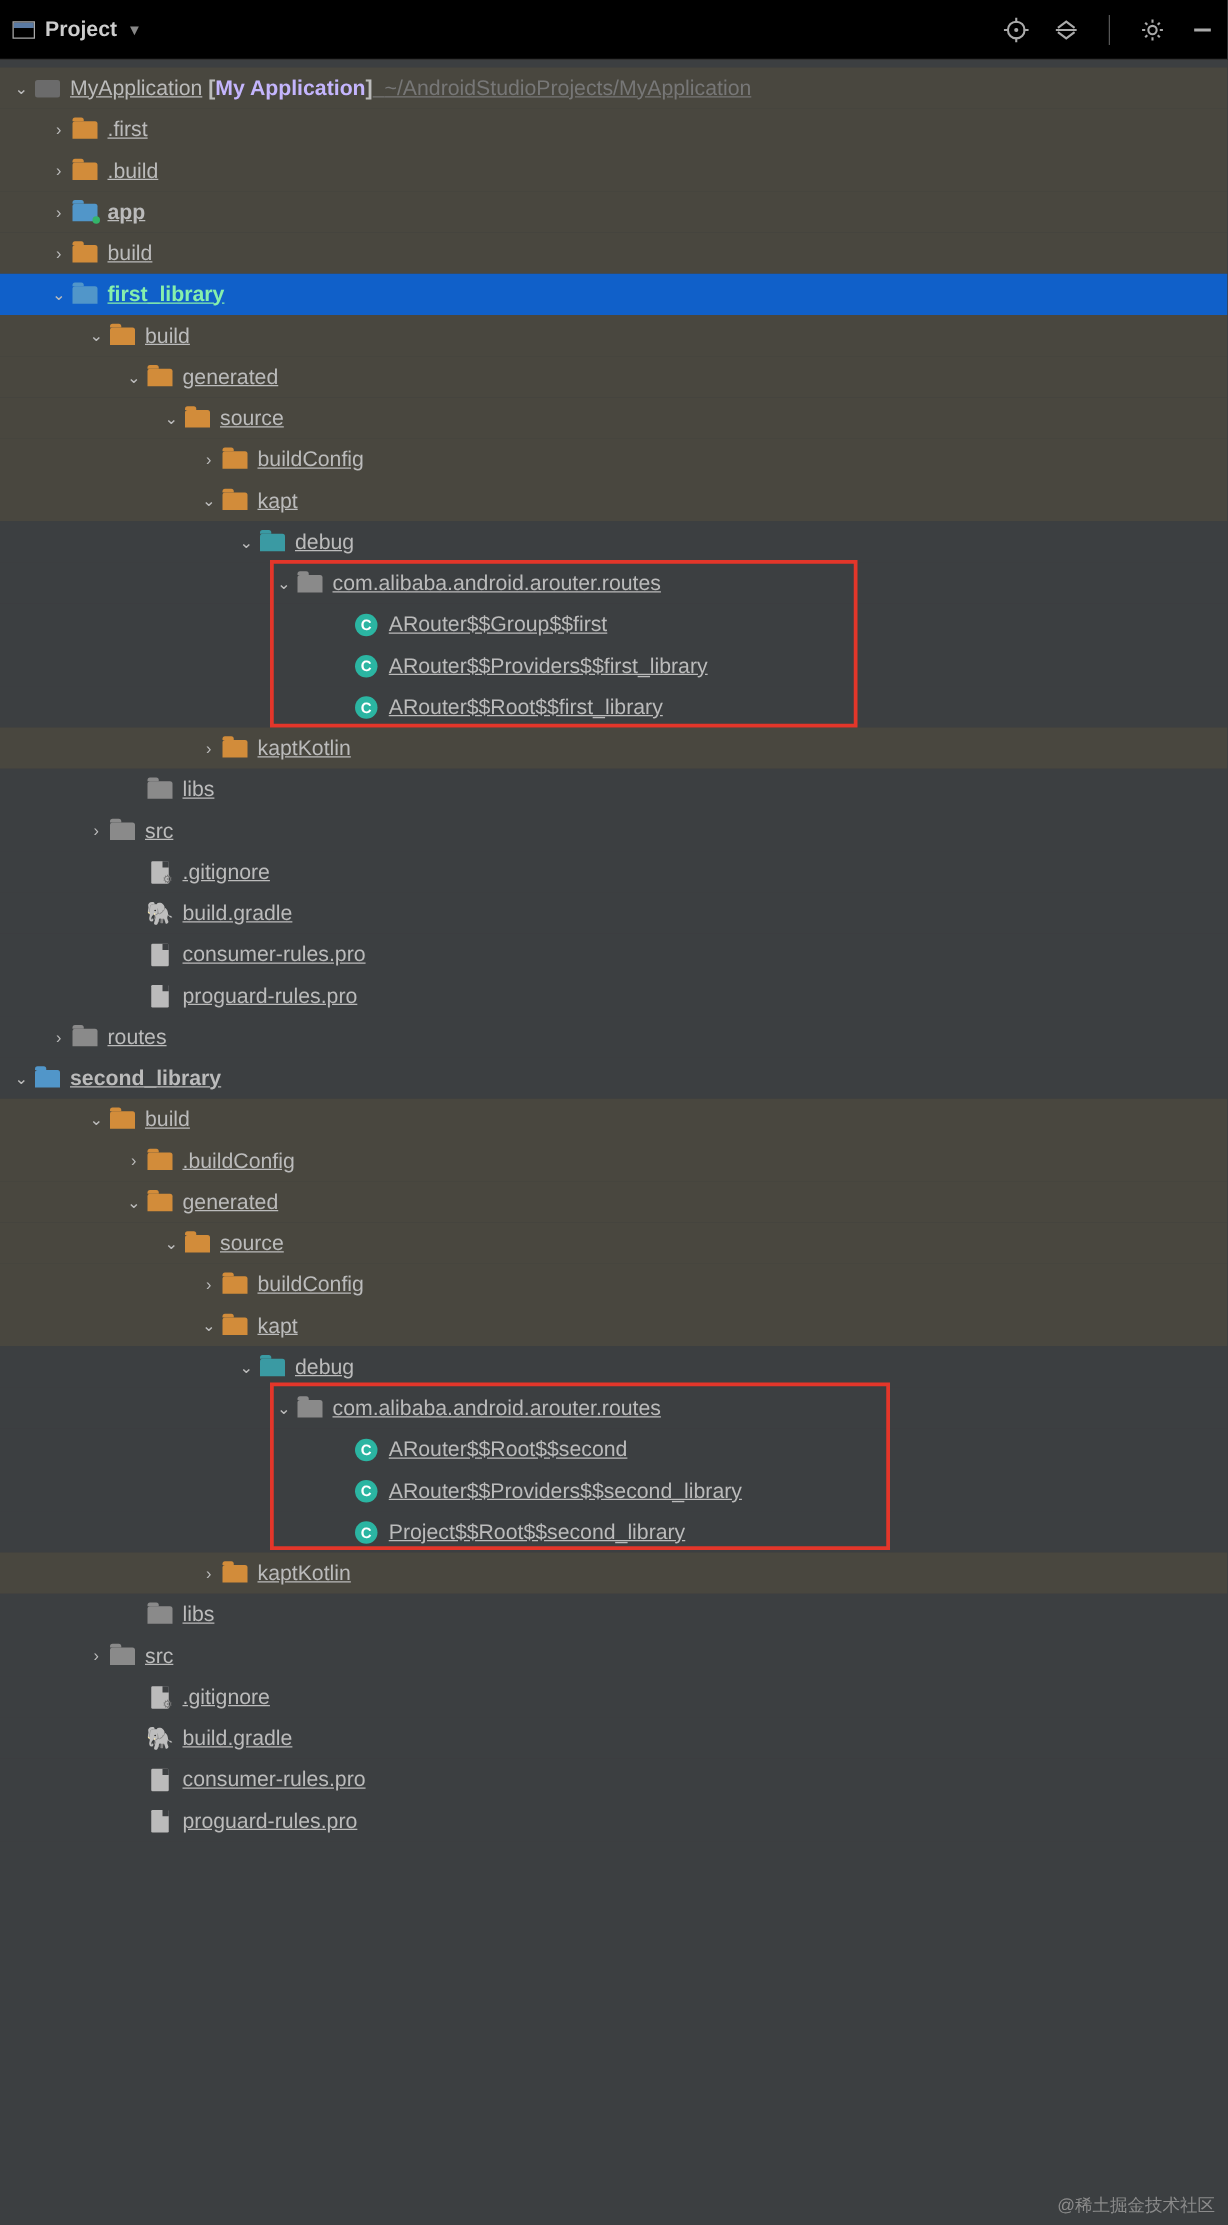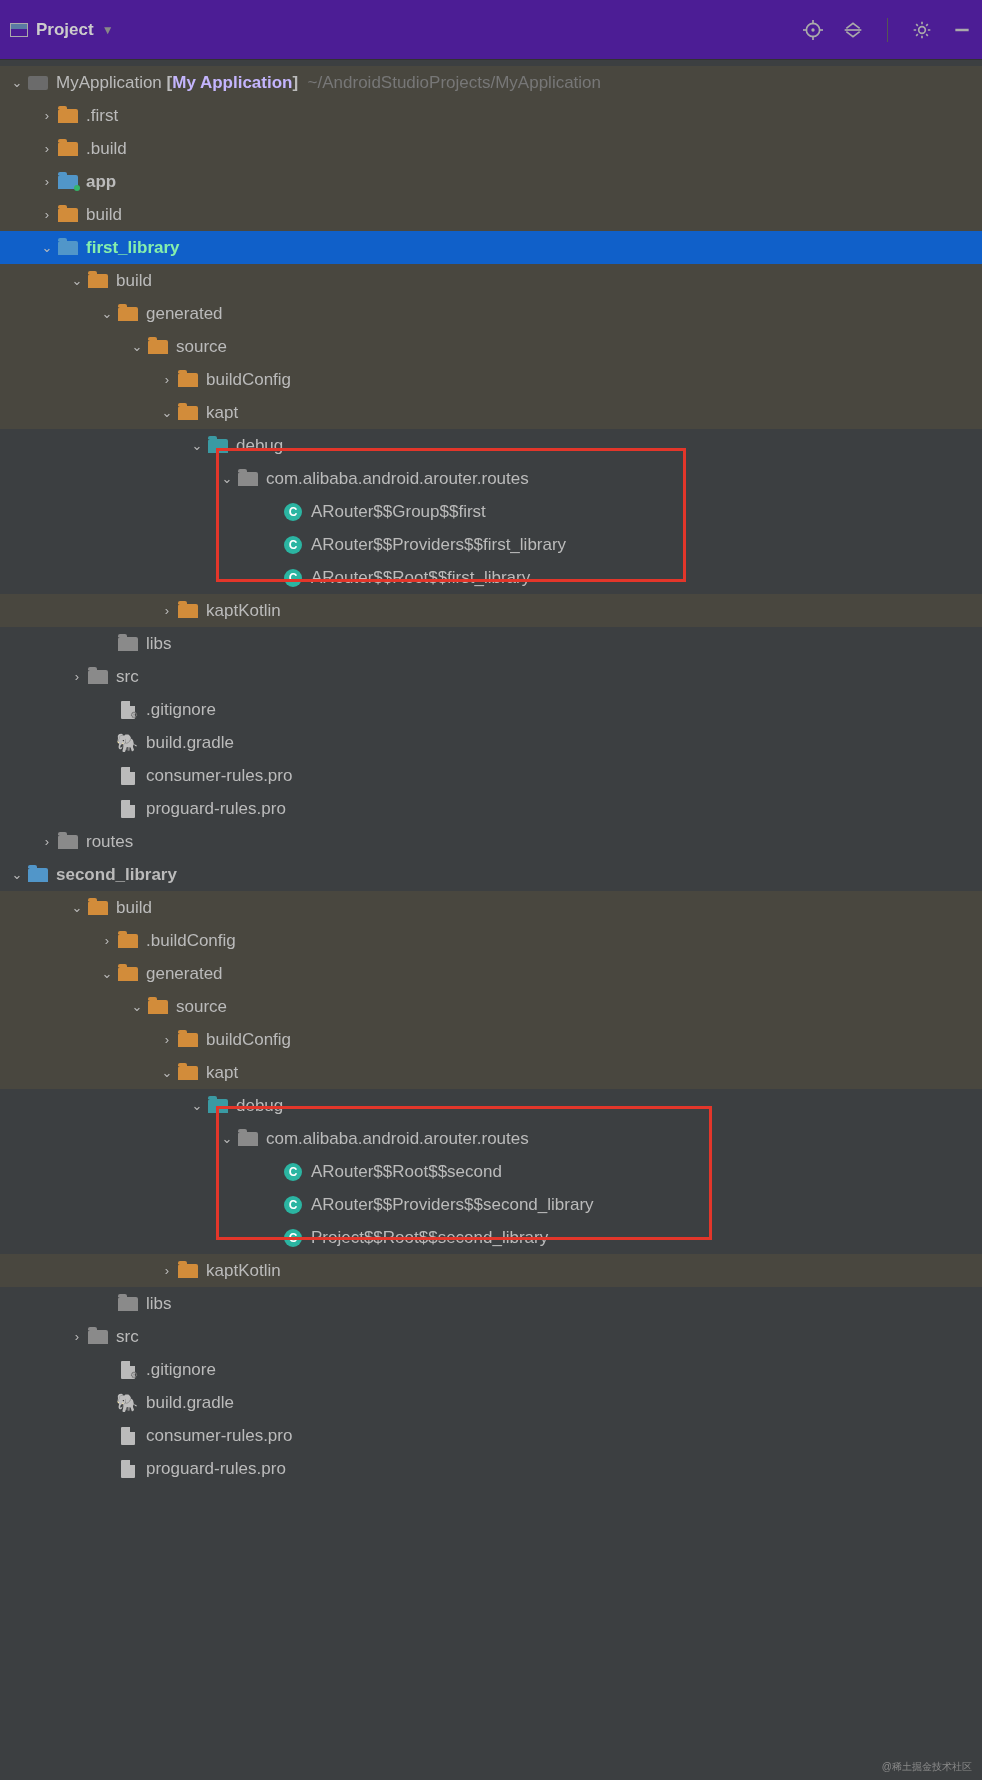--- a/index.html
+++ b/index.html
@@ -9,22 +9,22 @@
     font-family: -apple-system, "Segoe UI", sans-serif;
     font-size: 17px;
     width: 982px;
     height: 1780px;
     overflow: hidden;
     position: relative;
   }
   .toolbar {
     display: flex;
     align-items: center;
-    height: 60px;
-    background: #4c1d95;
+    height: 48px;
+    background: #000000;
     border-bottom: 1px solid #323232;
     padding: 0 10px;
   }
   .toolbar-left {
     display: flex;
     align-items: center;
     gap: 8px;
   }
   .toolbar-right {
     margin-left: auto;
@@ -78,27 +78,27 @@
     width:18px; height:18px; border-radius:50%;
     background:#2bb5a2; color:#fff; font-size:12px; font-weight:bold;
     display:flex; align-items:center; justify-content:center;
   }
   .file { width:14px; height:18px; background:#bbbbbb; border-radius:1px; position:relative; }
   .file::before { content:""; position:absolute; top:0; right:0; width:5px; height:5px; background:#3c3f41; }
   .file.gear::after { content:"⚙"; position:absolute; font-size:9px; color:#777; bottom:-1px; right:-3px; }
   .elephant { color:#888; font-size:18px; }
   .bold { font-weight:700; color:#c4b5fd; }
   .sel .bold, .sel .label { color:#86efac; }
-  .label { color:#bbbbbb; }
+  .label { color:#bbbbbb;text-decoration:underline; }
   .label.dim { color:#777; }
   .bracket { color:#bbbbbb; font-weight:600; }
   .redbox { position:absolute; border:3px solid #e3362a; pointer-events:none; }
   .watermark {
     position:absolute; right:10px; bottom:6px;
-    font-size:10px; color:#8b8b8b;
+    font-size:14px; color:#8b8b8b;
   }
 </style>
 </head>
 <body>
 
 <div class="toolbar">
   <div class="toolbar-left">
     <span class="win-icon"></span>
     <span class="toolbar-title">Project</span>
     <span class="chevron-down">▼</span>

